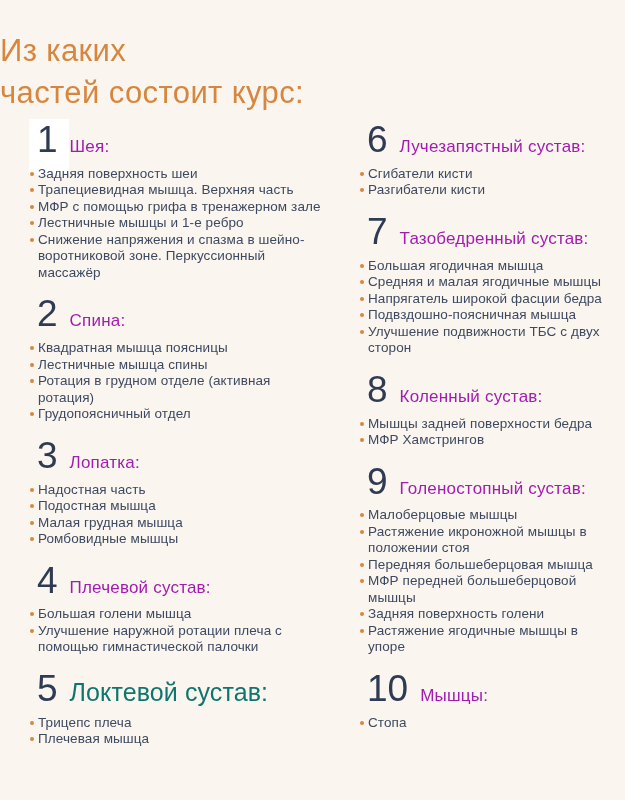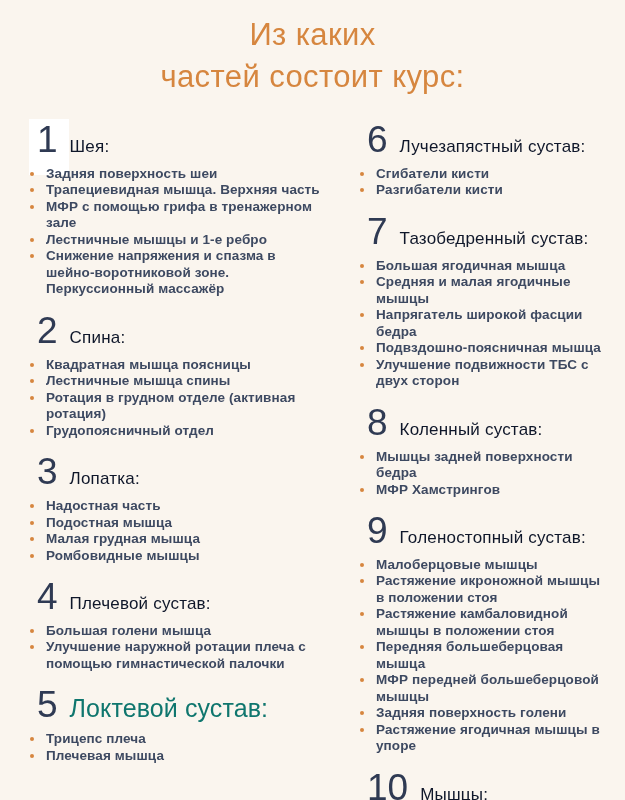--- a/index.html
+++ b/index.html
@@ -6,24 +6,24 @@
   .page {
     position: relative;
     width: 625px;
     height: 800px;
     background: #FAF5EE;
     font-family: "Liberation Sans", sans-serif;
     overflow: hidden;
   }
   .title {
     position: absolute;
-    top: 14px;
+    top: 30px;
     left: 0;
     width: 100%;
-    text-align: center;
+    text-align: left;
     color: #D6863F;
     font-size: 31px;
     line-height: 1.34;
     font-weight: 500;
     letter-spacing: 0.4px;
   }
   .col {
     position: absolute;
     top: 121px;
     display: flex;
@@ -46,38 +46,38 @@
     line-height: 1.05;
   }
   .section-number.highlight {
     background: #FFFFFF;
     padding: 2px 11px 15px 8px;
     margin: -2px -11px -15px -8px;
   }
   .section-title {
     font-size: 17px;
     font-weight: 500;
-    color: #0f172a;
+    color: #a21caf;
     letter-spacing: 0.2px;
   }
   .section.title-large .section-title {
     font-size: 25px;
     color: #0f766e;
     letter-spacing: 0.1px;
   }
   .bullets {
     list-style: none;
     margin: 6px 0 0 0;
     padding: 0;
     color: #3D4961;
     font-size: 13.5px;
     line-height: 16.5px;
     letter-spacing: 0.1px;
   }
-  .bullets li { display: flex; gap: 12px; padding-left: 2px; font-weight: bold; }
+  .bullets li { display: flex; gap: 4px; padding-left: 2px; }
   .dot {
     flex: none;
     width: 4px;
     height: 4px;
     border-radius: 50%;
     background: #D6863F;
     margin-top: 6px;
   }
 </style>
 </head>
@@ -275,37 +275,33 @@
           <li>
             <span class="dot"></span>
             <span>Малоберцовые мышцы</span>
           </li>
           <li>
             <span class="dot"></span>
             <span>Растяжение икроножной мышцы в положении стоя</span>
           </li>
           <li>
             <span class="dot"></span>
-            <span>Растяжение камбаловидной мышцы в положении стоя</span>
-          </li>
-          <li>
-            <span class="dot"></span>
             <span>Передняя большеберцовая мышца</span>
           </li>
           <li>
             <span class="dot"></span>
             <span>МФР передней большеберцовой мышцы</span>
           </li>
           <li>
             <span class="dot"></span>
             <span>Задняя поверхность голени</span>
           </li>
           <li>
             <span class="dot"></span>
-            <span>Растяжение ягодичная мышцы в упоре</span>
+            <span>Растяжение ягодичные мышцы в упоре</span>
           </li>
         </ul>
   </div>
 
   <div class="section">
     <div class="section-head">
       <span class="section-number">10</span>
       <span class="section-title">Мышцы:</span>
     </div>
     <ul class="bullets">

